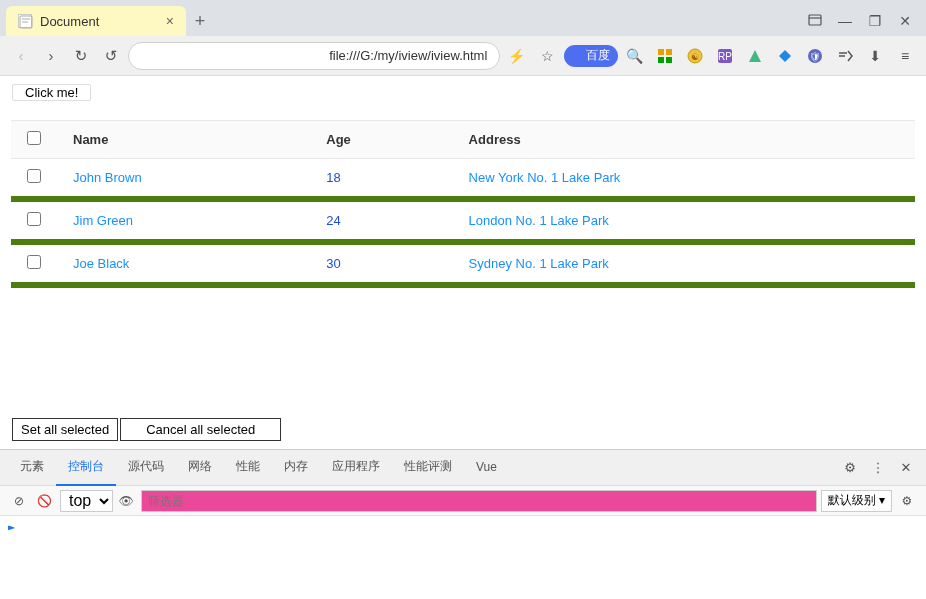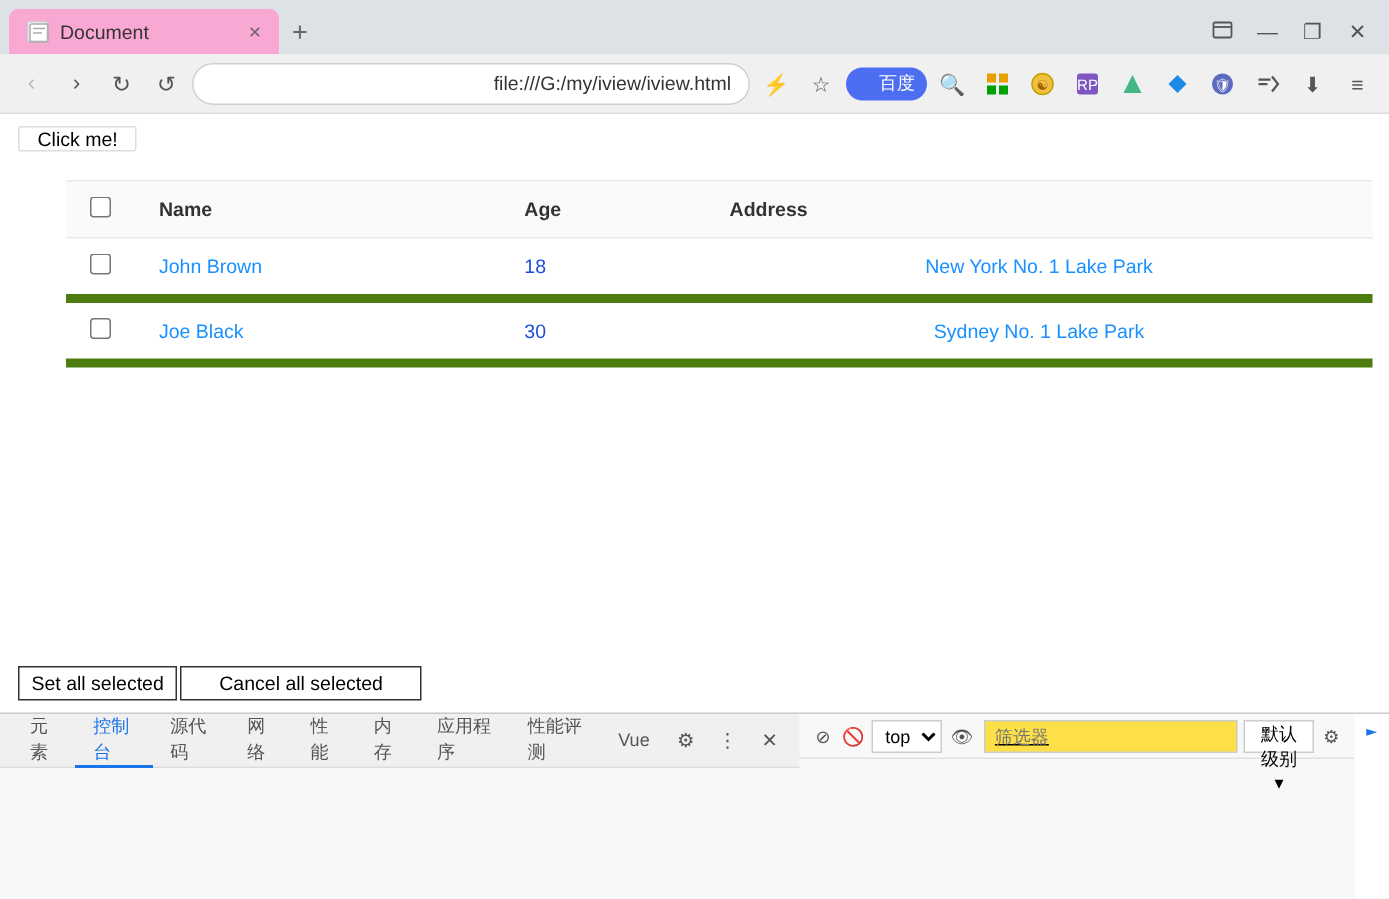--- a/index.html
+++ b/index.html
@@ -3,21 +3,21 @@
   <meta charset="utf-8">
   <style>
     * { box-sizing: border-box; margin: 0; padding: 0; }
     body { font-family: Arial, sans-serif; font-size: 13px; background: #f0f0f0; width: 926px; height: 599px; overflow: hidden; }
 
     
     .browser-chrome { background: #f0f0f0; display: flex; flex-direction: column; height: 100%; }
 
     
     .tab-bar { display: flex; align-items: center; height: 36px; background: #dee1e6; padding: 6px 0 0 0; }
-    .tab { display: flex; align-items: center; background: #f9a8d4; height: 30px; padding: 0 12px; border-radius: 6px 6px 0 0; font-size: 13px; color: #333; gap: 8px; min-width: 180px; margin-left: 6px; }
+    .tab { display: flex; align-items: center; background: #fef9c3; height: 30px; padding: 0 12px; border-radius: 6px 6px 0 0; font-size: 13px; color: #333; gap: 8px; min-width: 180px; margin-left: 6px; }
     .tab-icon { width: 14px; height: 14px; background: #fff; border: 1px solid #ccc; display: inline-block; }
     .tab-close { margin-left: auto; cursor: pointer; font-size: 14px; color: #666; }
     .tab-new { width: 28px; height: 28px; display: flex; align-items: center; justify-content: center; font-size: 18px; color: #666; cursor: pointer; }
     .tab-bar-right { margin-left: auto; display: flex; align-items: center; gap: 4px; padding-right: 8px; }
     .tab-bar-btn { width: 26px; height: 26px; display: flex; align-items: center; justify-content: center; font-size: 14px; color: #555; cursor: pointer; }
 
     
     .nav-bar { display: flex; align-items: center; height: 40px; background: #f0f0f0; padding: 0 8px; gap: 4px; border-bottom: 1px solid #ddd; }
     .nav-btn { width: 26px; height: 26px; display: flex; align-items: center; justify-content: center; color: #555; cursor: pointer; border-radius: 50%; font-size: 15px; }
     .nav-btn.disabled { color: #bbb; cursor: default; }
@@ -27,50 +27,50 @@
     .baidu-btn { background: #4e6ef2; color: #fff; border-radius: 12px; padding: 2px 8px; font-size: 12px; height: 22px; display: flex; align-items: center; cursor: pointer; }
 
     
     .page-content { background: #fff; flex: 1; display: flex; flex-direction: column; overflow: hidden; }
 
     
     .click-me-area { padding: 8px 12px; }
     .click-me-btn { background: #fff; border: 1px solid #ddd; padding: 0 12px; font-size: 13px; cursor: pointer; border-radius: 2px; }
 
     
-    .table-wrapper { padding: 11px; flex: 1; overflow: auto; margin-left: 33px; }
+    .table-wrapper { padding: 11px; flex: 1; overflow: auto; }
     table { width: 100%; border-collapse: collapse; }
     thead th { background: #fafafa; border-bottom: 1px solid #e8e8e8; border-top: 1px solid #e8e8e8; padding: 10px 16px; text-align: left; font-weight: 600; color: #333; font-size: 13px; }
     tbody tr { border-bottom: 6px solid #4d7c0f; }
     tbody td { padding: 10px 16px; font-size: 13px; }
     .checkbox-cell { width: 40px; }
     .checkbox-cell input[type="checkbox"] { width: 14px; height: 14px; cursor: pointer; }
     .name-cell a { color: #1890ff; text-decoration: none; }
     .age-cell { color: #1d4ed8; }
-    .address-cell { color: #1890ff; text-align: center; }
+    .address-cell { color: #1890ff; }
 
     
     .buttons-row { padding: 8px 12px; display: flex; gap: 2px; }
     .btn-set-selected { background: #fff; border: 1px solid #333; padding: 3px 8px; font-size: 13px; cursor: pointer; }
     .btn-cancel-selected { background: #fff; border: 1px solid #333; padding: 3px 25px; font-size: 13px; cursor: pointer; }
 
     
-    .devtools { background: #f8f8f8; border-top: 1px solid #ccc; display: flex; height: 124px; }
+    .devtools { background: #f8f8f8; border-top: 1px solid #ccc; display: flex; flex-direction: column; height: 150px; }
     .devtools-tabs { display: flex; align-items: center; height: 36px; background: #f0f0f0; border-bottom: 1px solid #ddd; padding: 0 8px; gap: 0; }
     .devtools-tab { padding: 0 12px; height: 36px; display: flex; align-items: center; font-size: 12px; color: #555; cursor: pointer; border-bottom: 2px solid transparent; }
     .devtools-tab.active { color: #1a73e8; border-bottom: 2px solid #1a73e8; }
     .devtools-tab-right { margin-left: auto; display: flex; align-items: center; gap: 4px; }
     .devtools-tab-btn { width: 24px; height: 24px; display: flex; align-items: center; justify-content: center; cursor: pointer; font-size: 13px; color: #555; border-radius: 3px; }
 
     
     .devtools-toolbar { display: flex; align-items: center; height: 30px; background: #f8f8f8; border-bottom: 1px solid #e0e0e0; padding: 0 8px; gap: 4px; }
     .dt-btn { width: 22px; height: 22px; display: flex; align-items: center; justify-content: center; cursor: pointer; font-size: 12px; color: #555; border-radius: 3px; border: 1px solid transparent; }
     .dt-select-wrap { display: flex; align-items: center; gap: 2px; }
-    .dt-select { background: #fff; border: 1px solid #ccc; height: 22px; font-size: 12px; padding: 0 4px; }
-    .dt-filter { flex: 1; height: 22px; background: #fde047; border: 1px solid #ccc; font-size: 12px; padding: 0 6px; text-decoration: underline; }
+    .dt-select { background: #fff; border: 1px solid #ccc; height: 22px; font-size: 16px; padding: 0 4px; }
+    .dt-filter { flex: 1; height: 22px; background: #ec4899; border: 1px solid #ccc; font-size: 12px; padding: 0 6px; }
     .dt-level { display: flex; align-items: flex-end; gap: 2px; }
     .dt-level-btn { background: #fff; border: 1px solid #ccc; height: 22px; font-size: 12px; padding: 0 6px; cursor: pointer; }
     .dt-right-btn { margin-left: auto; width: 22px; height: 22px; display: flex; align-items: center; justify-content: center; cursor: pointer; font-size: 12px; color: #555; }
 
     
     .devtools-console { flex: 1; background: #fff; padding: 4px 8px; font-family: monospace; font-size: 12px; color: #333; display: flex; align-items: flex-start; }
     .console-arrow { color: #1a73e8; font-size: 12px; cursor: pointer; }
   </style>
 </head>
 <body>
@@ -187,20 +187,30 @@
         <tbody id="table-body">
         <tr>
       <td class="checkbox-cell">
         <input type="checkbox" style="">
       </td>
       <td class="name-cell">
         <a href="#">John Brown</a>
       </td>
       <td class="age-cell">18</td>
       <td class="address-cell">New York No. 1 Lake Park</td>
+    </tr>
+            <tr>
+      <td class="checkbox-cell">
+        <input type="checkbox" style="">
+      </td>
+      <td class="name-cell">
+        <a href="#">Jim Green</a>
+      </td>
+      <td class="age-cell">24</td>
+      <td class="address-cell">London No. 1 Lake Park</td>
     </tr>
             <tr>
       <td class="checkbox-cell">
         <input type="checkbox" style="">
       </td>
       <td class="name-cell">
         <a href="#">Joe Black</a>
       </td>
       <td class="age-cell">30</td>
       <td class="address-cell">Sydney No. 1 Lake Park</td>

